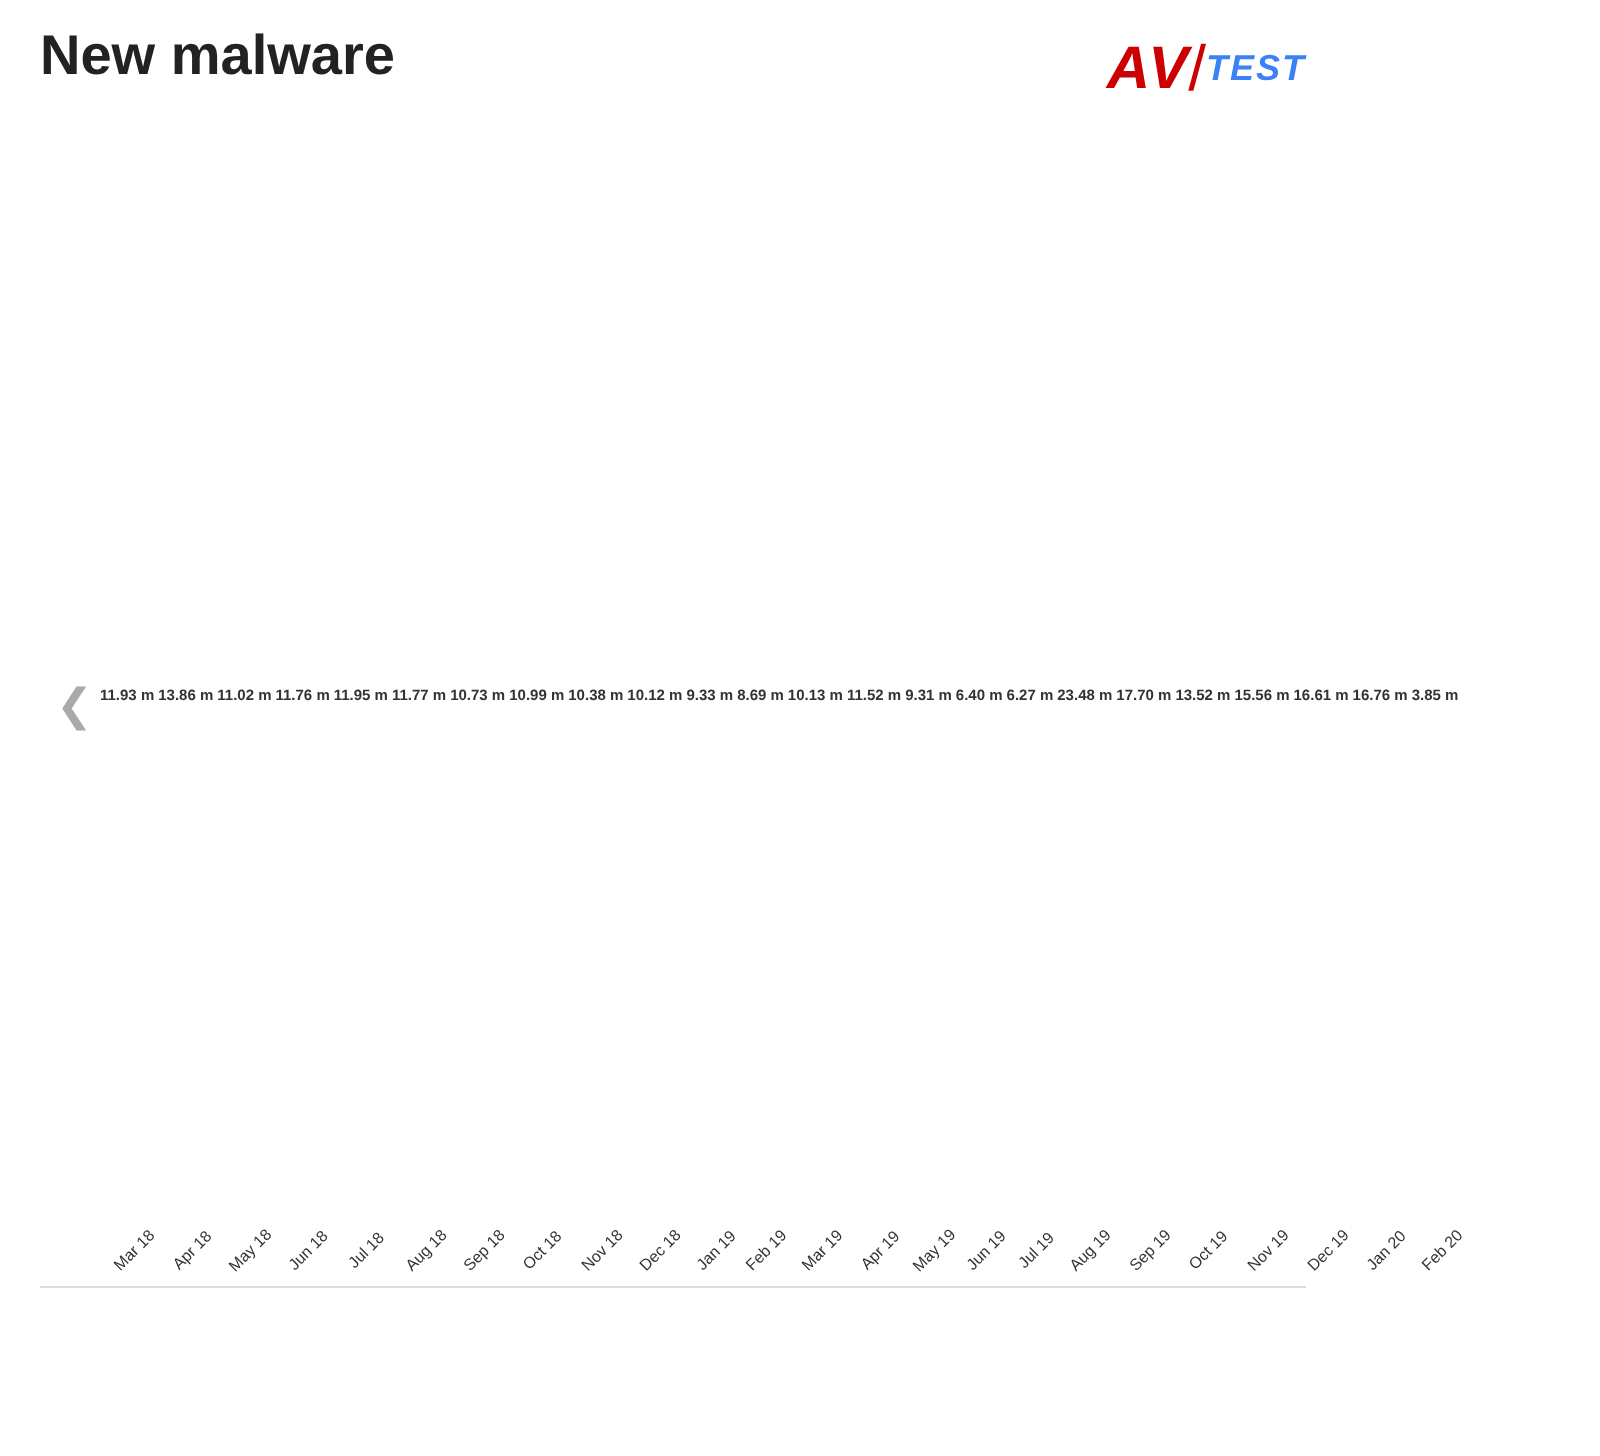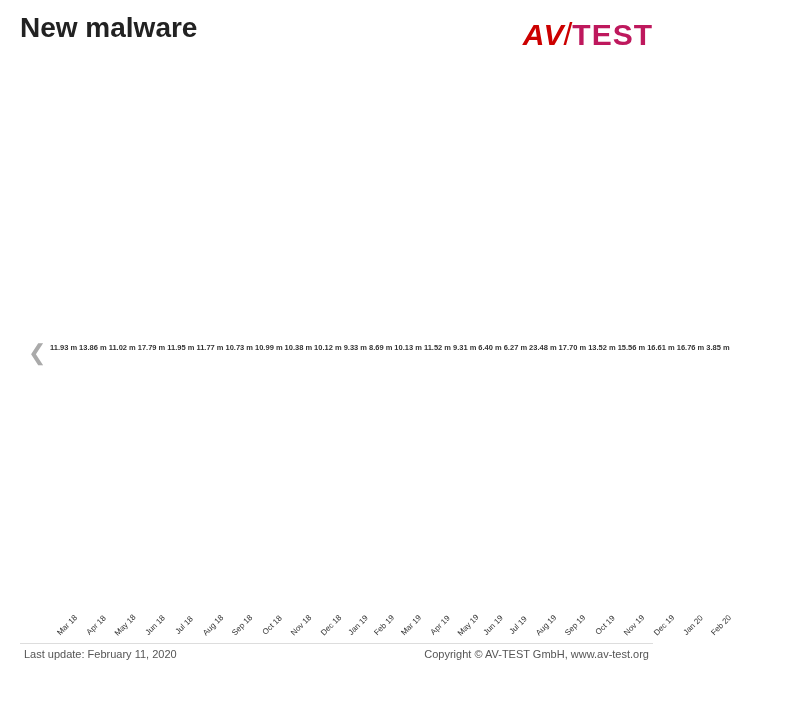--- a/index.html
+++ b/index.html
@@ -36,24 +36,25 @@
       color: #cc0000;
       letter-spacing: -1px;
       margin-top: 4px;
     }
     .logo-av {
       color: #cc0000;
       font-size: 30px;
       font-style: italic;
     }
     .logo-test {
-      color: #be185d;
-      font-size: 30px;
+      color: #3b82f6;
+      font-size: 18px;
       font-weight: 900;
       letter-spacing: 1px;
+      font-style: italic;
     }
     .chart-area {
       width: 100%;
       height: 580px;
       position: relative;
       margin-top: 5px;
     }
     .chart-inner {
       position: absolute;
       bottom: 40px;
@@ -157,21 +158,21 @@
           <div class="bar-value">13.86 m</div>
           <div class="bar" style="height: 343px;"></div>
           <div class="bar-label">Apr 18</div>
         </div>
         <div class="bar-group">
           <div class="bar-value">11.02 m</div>
           <div class="bar" style="height: 273px;"></div>
           <div class="bar-label">May 18</div>
         </div>
         <div class="bar-group">
-          <div class="bar-value">17.79 m</div>
+          <div class="bar-value">11.76 m</div>
           <div class="bar" style="height: 291px;"></div>
           <div class="bar-label">Jun 18</div>
         </div>
         <div class="bar-group">
           <div class="bar-value">11.95 m</div>
           <div class="bar" style="height: 296px;"></div>
           <div class="bar-label">Jul 18</div>
         </div>
         <div class="bar-group">
           <div class="bar-value">11.77 m</div>
@@ -265,17 +266,13 @@
         </div>
         <div class="bar-group">
           <div class="bar-value">3.85 m</div>
           <div class="bar" style="height: 95px;"></div>
           <div class="bar-label">Feb 20</div>
         </div>
       </div>
   </div>
 
   <div class="divider"></div>
-  <div class="footer">
-    <span>Last update: February 11, 2020</span>
-    <span>Copyright © AV-TEST GmbH, www.av-test.org</span>
-  </div>
 </div>
 
 </body></html>

